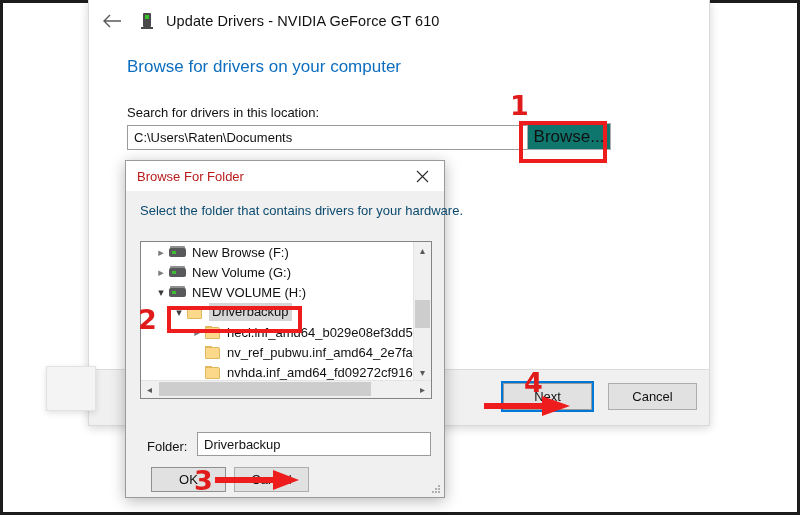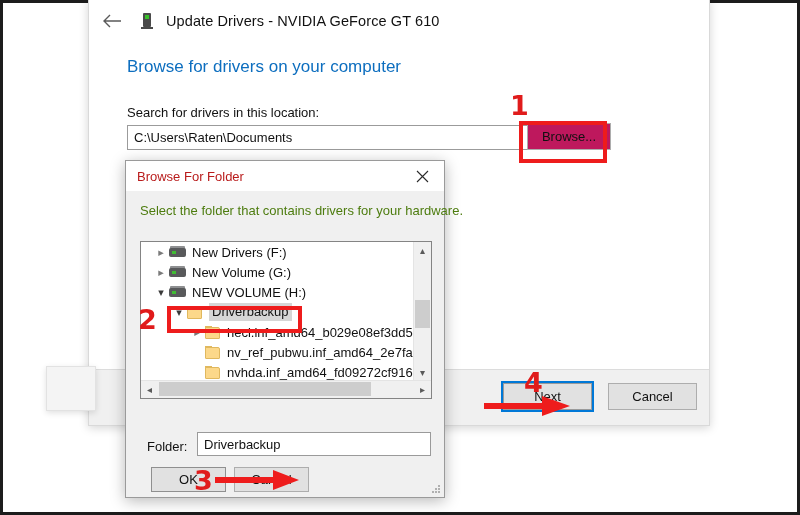--- a/index.html
+++ b/index.html
@@ -139,24 +139,24 @@
     justify-content: center;
     color: #2b2b2b;
     font-size: 11px;
   }
   #browse-button {
     position: absolute;
     left: 438px;
     top: 80px;
     width: 84px;
     height: 27px;
-    background: #be185d;
+    background: #0f766e;
     border: 1px solid #adadad;
     box-sizing: border-box;
-    font-size: 13px;
+    font-size: 17px;
     color: #111111;
     display: flex;
     align-items: center;
     justify-content: center;
   }
 
   
   #subdir-row {
     position: absolute;
     left: 38px;
@@ -297,21 +297,21 @@
     align-items: center;
     justify-content: center;
     color: #2b2b2b;
     font-size: 14px;
   }
   #bff-prompt {
     position: absolute;
     left: 14px;
     top: 42px;
     font-size: 13px;
-    color: #4d7c0f;
+    color: #0c4a6e;
     white-space: nowrap;
   }
 
   #tree-outer {
     position: absolute;
     left: 14px;
     top: 80px;
     width: 292px;
     height: 158px;
     background: #ffffff;
@@ -612,21 +612,21 @@
     <div id="tree-outer">
       <div id="tree-scroll">
 
         <div class="tree-row indent-1">
           <span class="tw">▸</span>
           <span class="drive-ico">
               <i class="top"></i>
               <i class="shell"></i>
               <i class="led2"></i>
             </span>
-          <span>New Drivers (F:)</span>
+          <span>New Browse (F:)</span>
         </div>
 
         <div class="tree-row indent-1">
           <span class="tw">▸</span>
           <span class="drive-ico">
               <i class="top"></i>
               <i class="shell"></i>
               <i class="led2"></i>
             </span>
           <span>New Volume (G:)</span>

